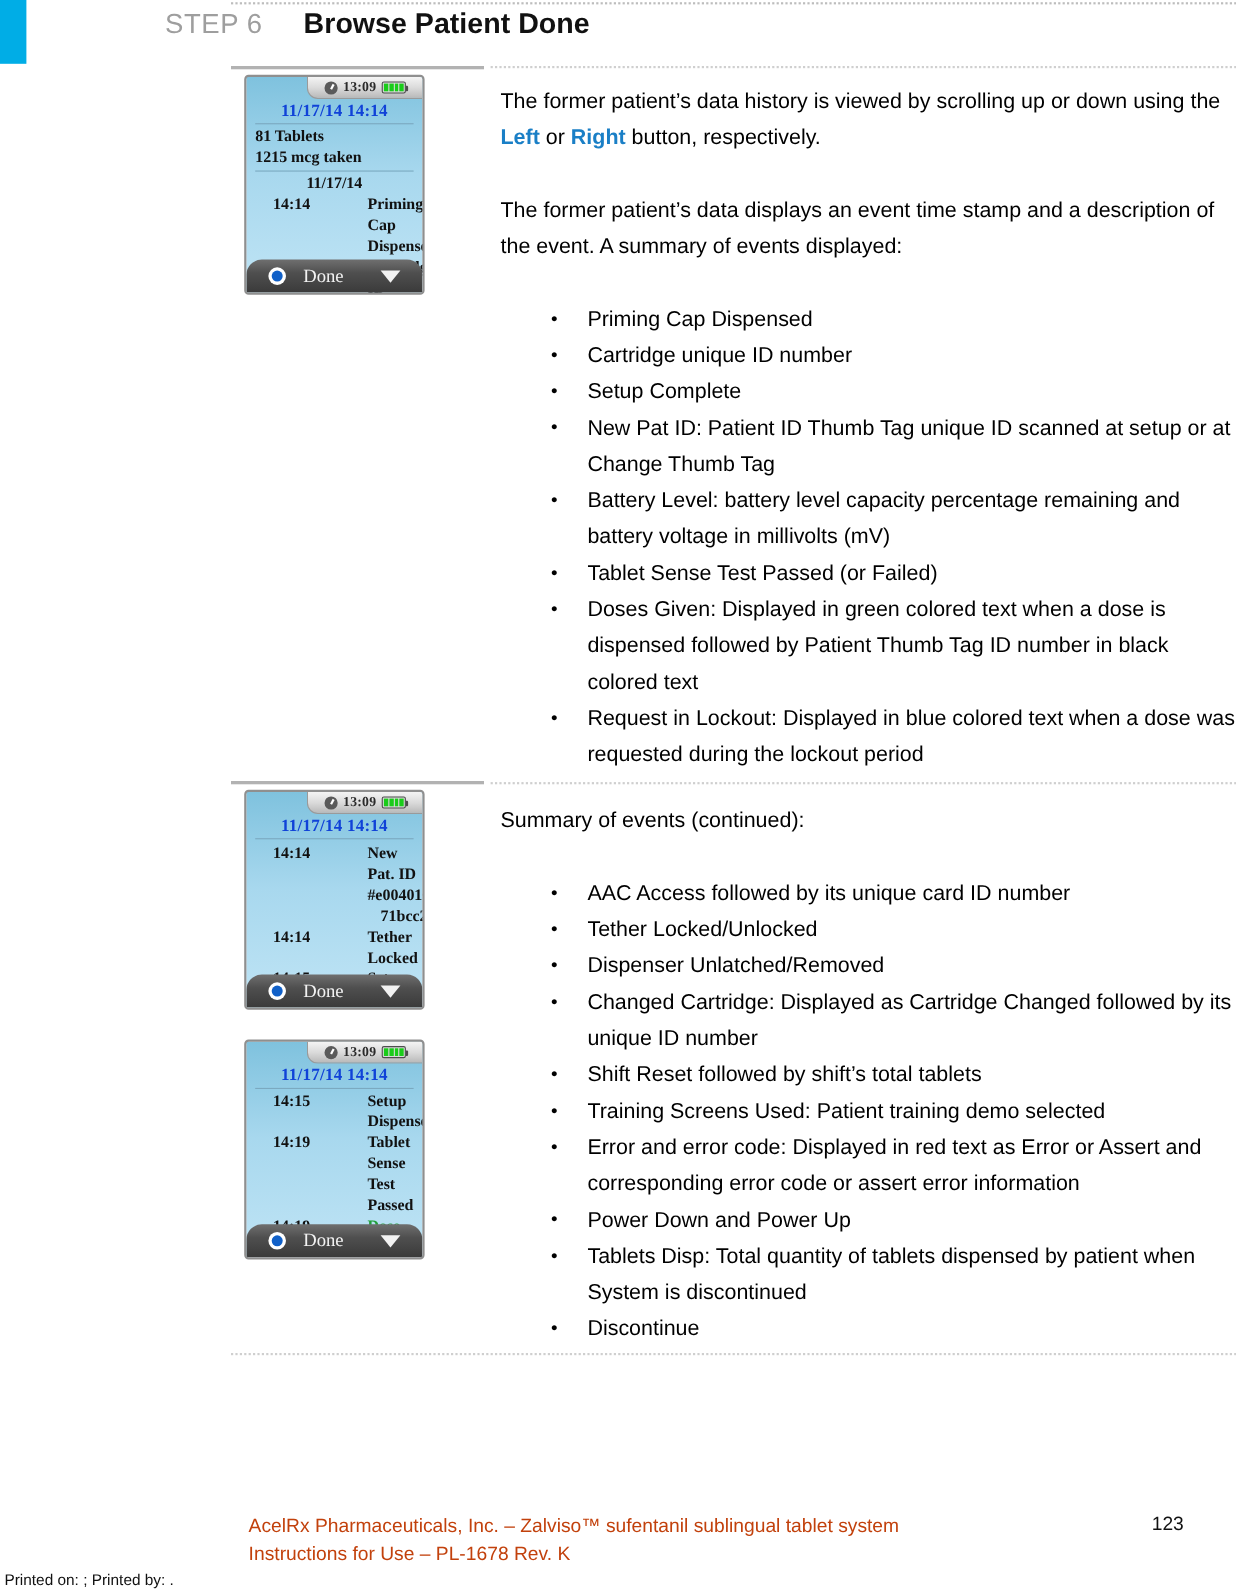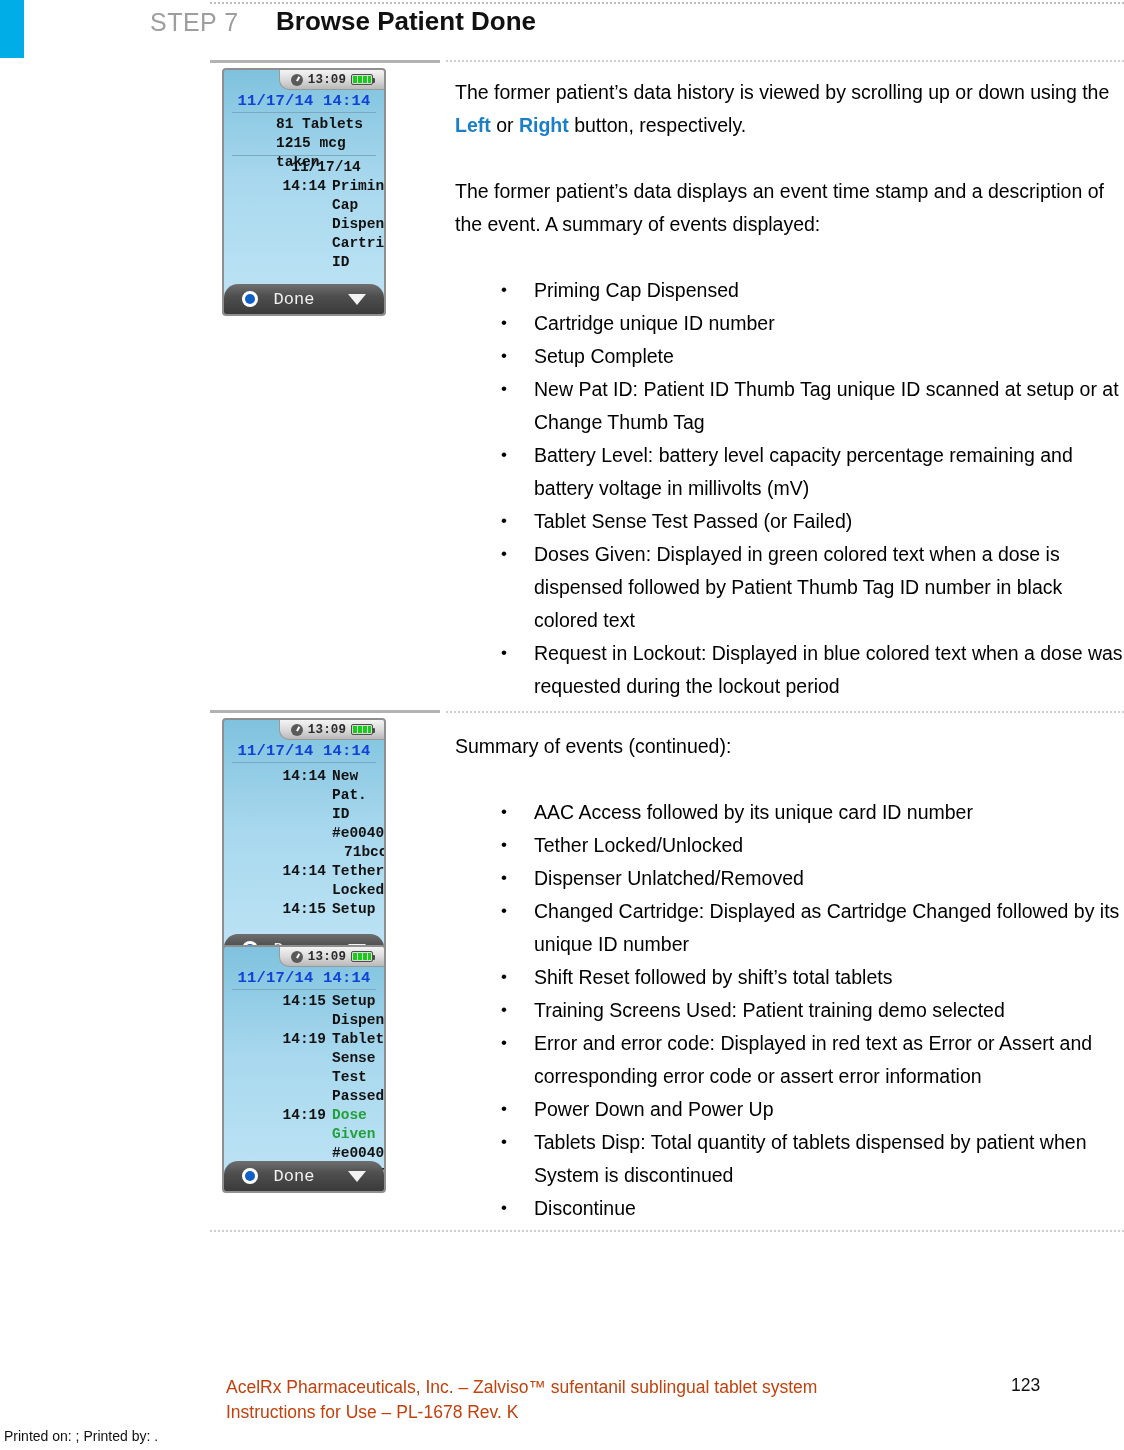--- a/index.html
+++ b/index.html
@@ -77,27 +77,27 @@
     width: 672px;
     font-size: 19.5px;
     line-height: 33px;
     color: #000000;
   }
 
   
   .device {
     position: absolute;
     width: 164px;
-    height: 248px;
+    height: 200px;
     box-sizing: border-box;
     border: 2px solid #8f8f8f;
     border-radius: 4px;
     background: linear-gradient(180deg, #7fc2de 0%, #a8d8ee 45%, #bfe4f5 100%);
     overflow: hidden;
-    font-family: Liberation Mono, monospace;
+    font-family: Liberation Serif, serif;
   }
   .dev-statusbar {
     position: absolute;
     right: 0;
     top: 0;
     width: 104px;
     height: 19px;
     background: linear-gradient(180deg, #f4f4f4 0%, #dadada 52%, #b9b9b9 100%);
     border-bottom-left-radius: 10px;
     border-left: 1px solid #9a9a9a;
@@ -171,23 +171,22 @@
     height: 0;
     border-top: 1px solid #7ba9c0;
   }
   .dev-body {
     position: absolute;
     left: 0; right: 0;
     font-size: 14.5px;
     font-weight: bold;
     color: #111111;
     line-height: 19px;
-    padding-left: 44px;
-  }
-  .dev-row { display: flex; }
+  }
+  .dev-row { display: flex; gap: 46px; }
   .dev-row .t {
     width: 58px;
     text-align: right;
     padding-right: 6px;
     flex: none;
   }
   .dev-row .d { text-align: left; }
   .dev-row .d.green { color: #22a03a; }
   .dev-center { text-align: center; }
   .dev-left { padding-left: 8px; }
@@ -261,39 +260,39 @@
   .footer-main {
     position: absolute;
     left: 226px;
     top: 1375px;
     font-size: 17.5px;
     line-height: 25px;
     color: #c2410c;
   }
   .footer-page {
     position: absolute;
-    left: 1011px;
+    left: 1047px;
     top: 1375px;
     font-size: 17.5px;
     color: #111111;
   }
   .printed-on {
     position: absolute;
     left: 4px;
     top: 1428px;
     font-size: 14px;
     color: #111111;
   }
 </style>
 </head>
 <body>
 
 <div class="blue-tab"></div>
 <div class="header-dotted"></div>
-<div class="step-label">STEP 7</div>
+<div class="step-label">STEP 6</div>
 <div class="page-title">Browse Patient Done</div>
 
 <div class="rule solid" id="rule-top-solid"></div>
 <div class="rule dotted" id="rule-top-dotted"></div>
 <div class="rule solid" id="rule-mid-solid"></div>
 <div class="rule dotted" id="rule-mid-dotted"></div>
 <div class="rule dotted" id="rule-bot-dotted"></div>
 
 <div class="device" style="left:222px; top:68px;">
   <div class="dev-statusbar">

